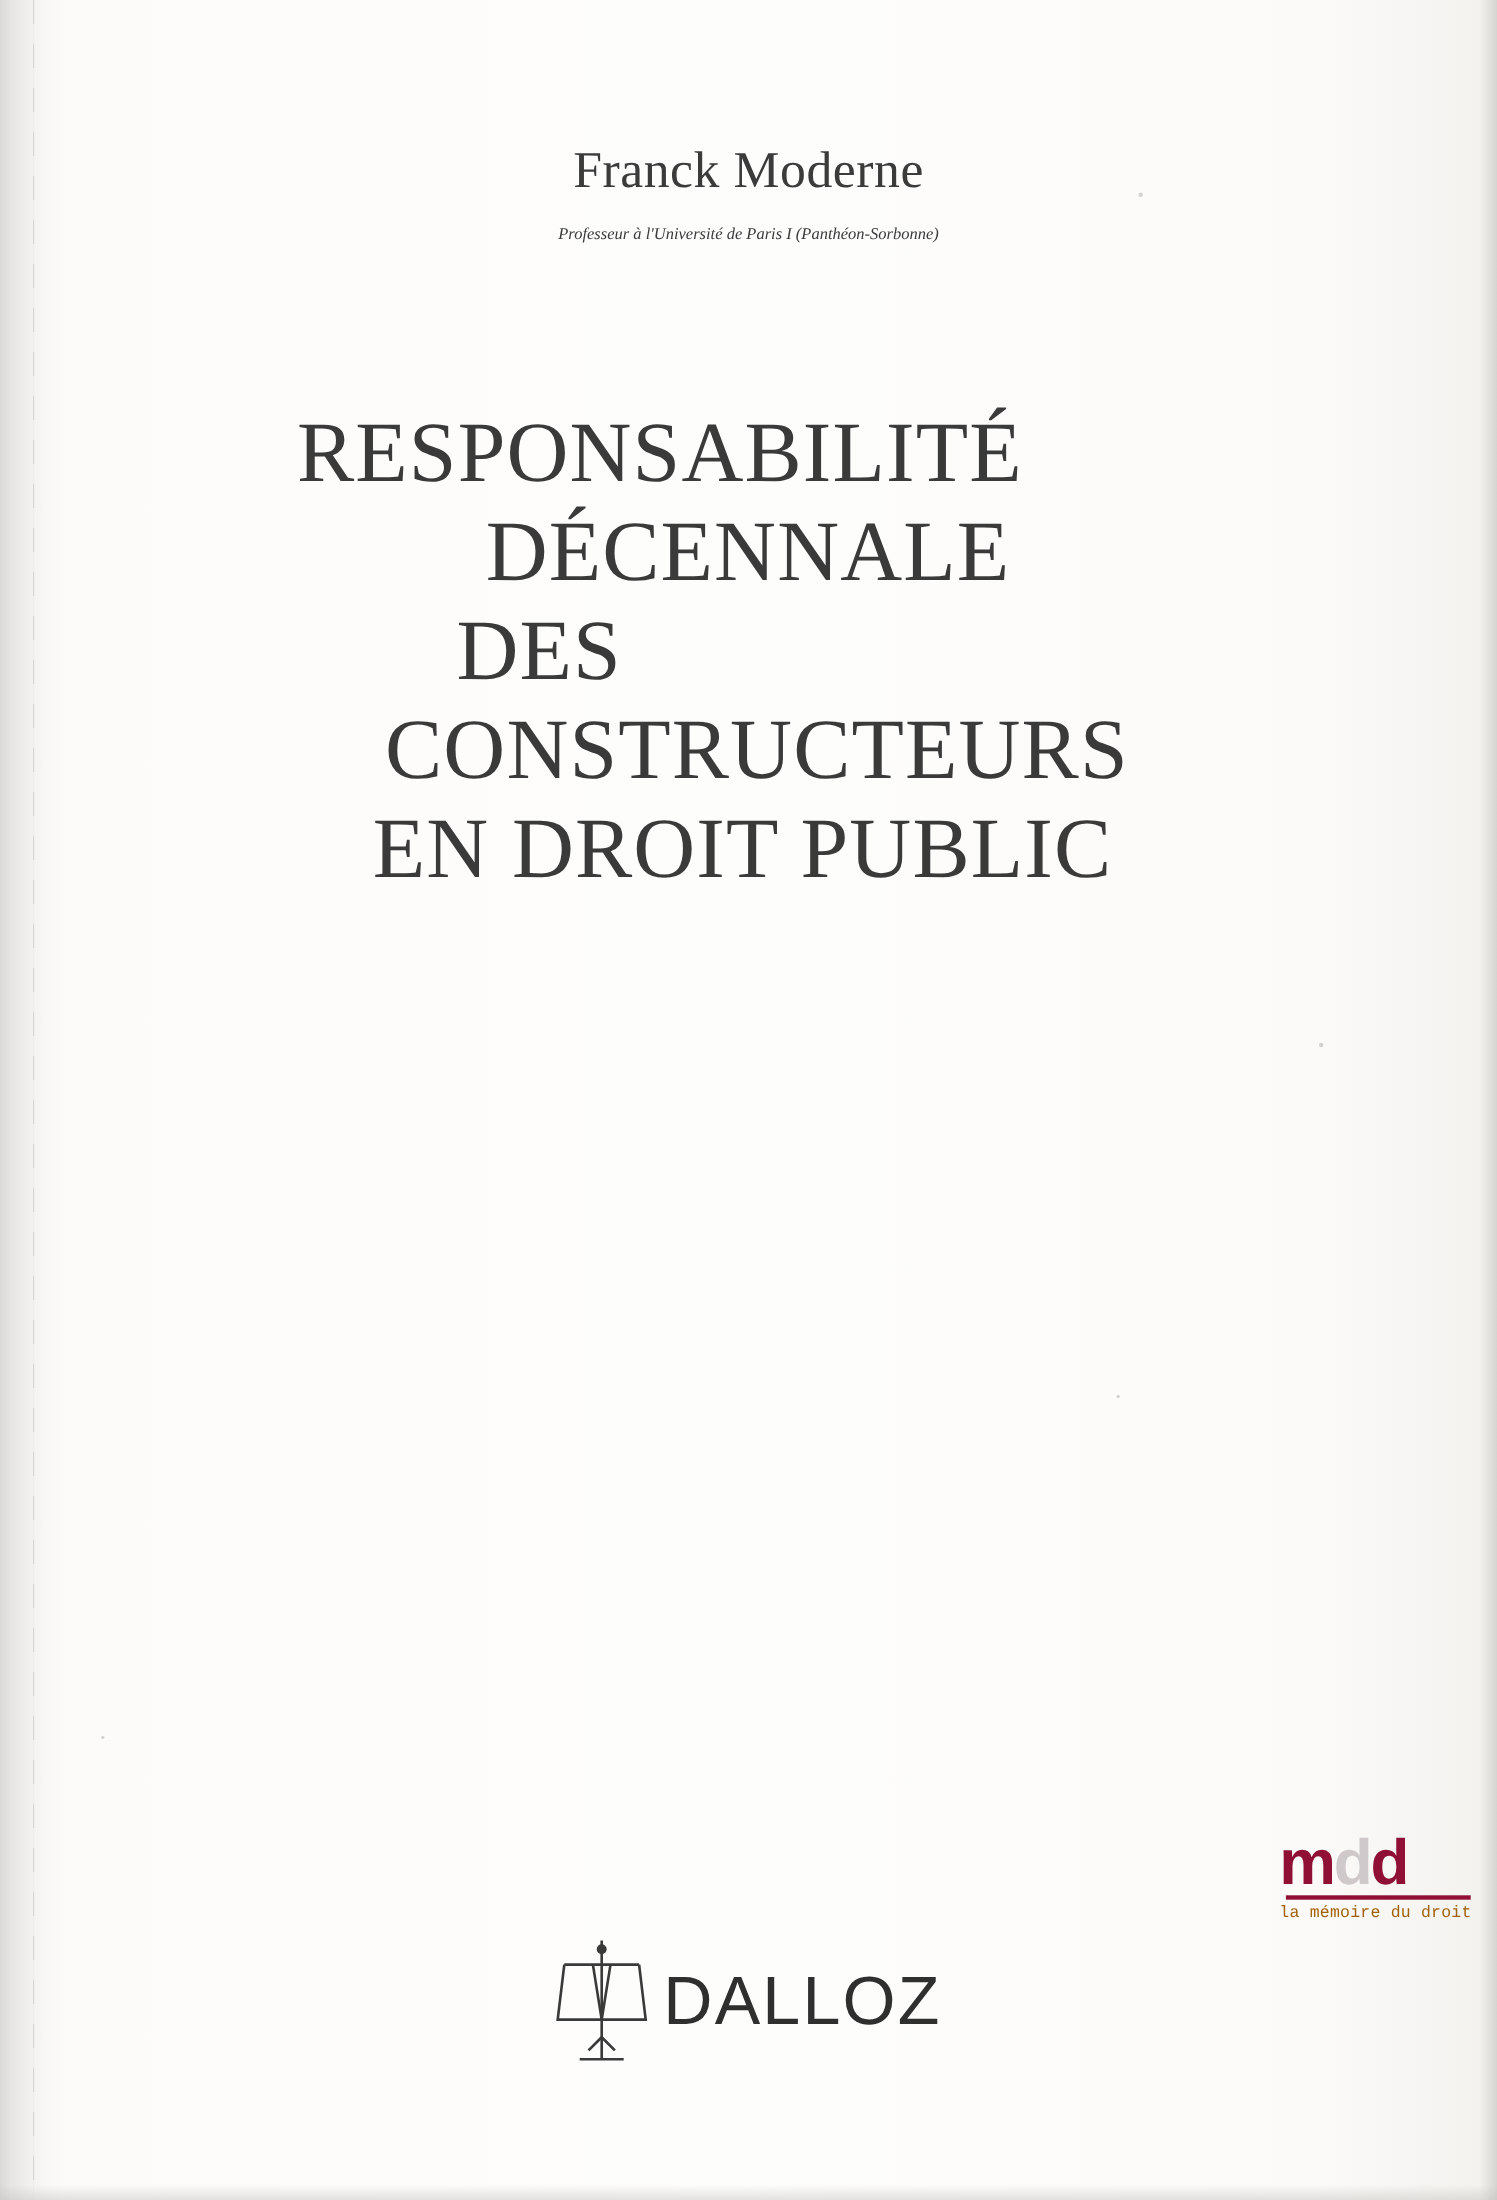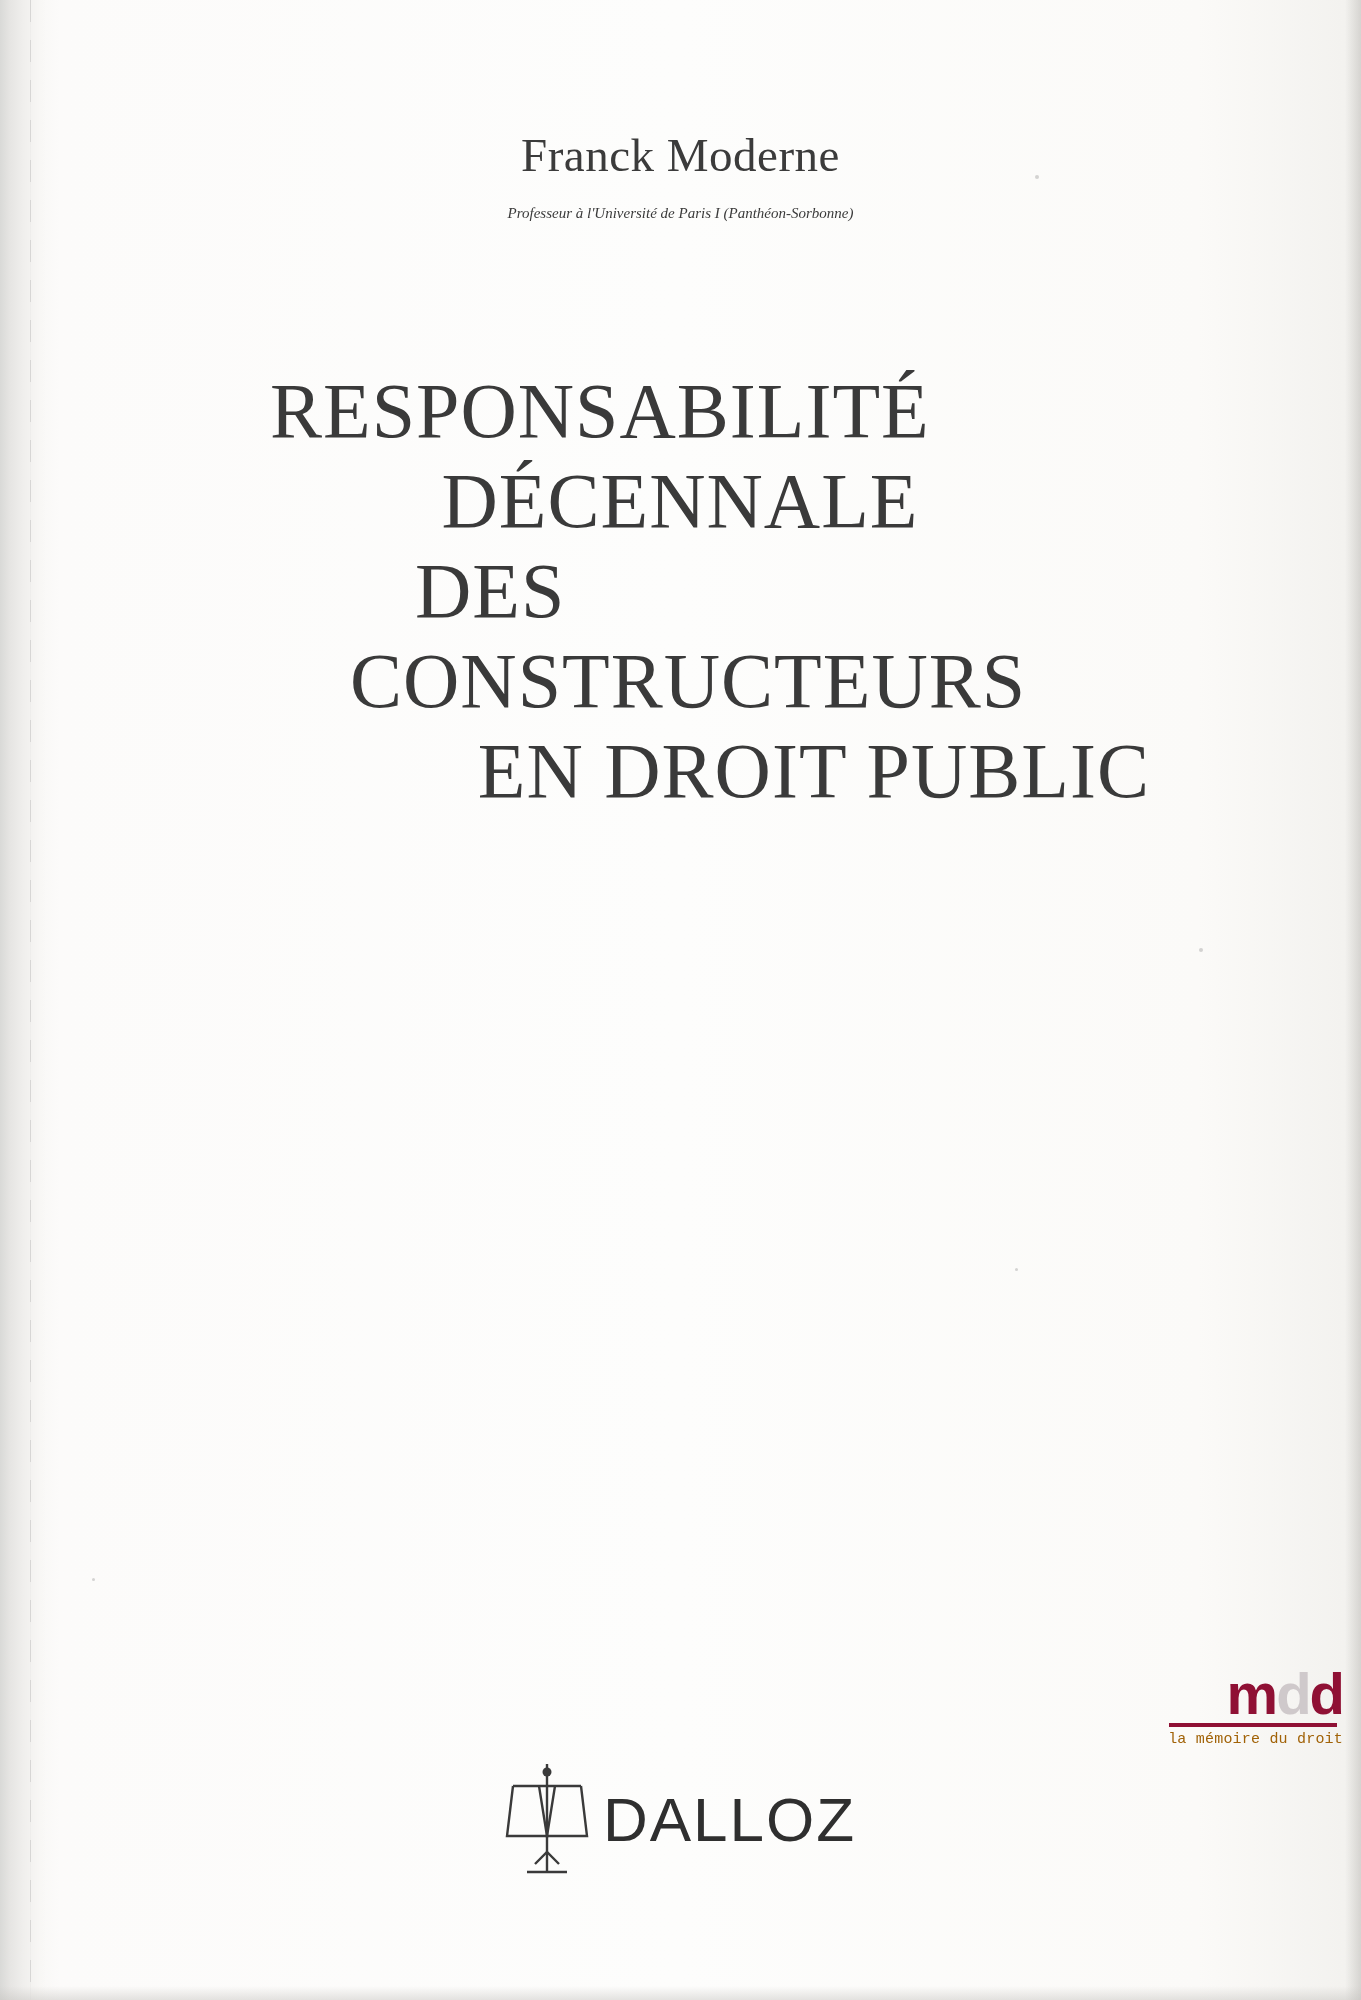--- a/index.html
+++ b/index.html
@@ -111,21 +111,21 @@
     font-size: 78px;
     letter-spacing: 1px;
     white-space: nowrap;
     margin-bottom: 8px;
   }
   .tl-1 { text-align: left;   padding-left: 175px; }
   .tl-2 { text-align: left;   padding-left: 120px; }
   .tl-3 { text-align: center;   padding-left: 60px;  }
   .tl-4 { text-align: left;   padding-left: 265px; }
   .tl-5 { text-align: left;   padding-left: 200px; }
-  .tl-6 { text-align: right;   padding-left: 50px;  }
+  .tl-6 { text-align: center;   padding-left: 50px;  }
 
   .year {
     position: absolute;
     top: 1085px;
     left: 0; right: 0;
     text-align: center;
     font-size: 40px;
     color: #3b3b3b;
     letter-spacing: 1px;
   }
@@ -152,21 +152,21 @@
     font-family: "Liberation Sans", sans-serif;
     font-weight: 400;
   }
 
   
   .mdd {
     position: absolute;
     right: 18px;
     bottom: 8px;
     width: 180px;
-    text-align: right;
+    text-align: left;
   }
   .mdd-mark {
     font-family: "Liberation Sans", sans-serif;
     font-weight: bold;
     font-size: 58px;
     line-height: 0.95;
     letter-spacing: -2px;
     color: #8f1034;
     position: relative;
     display: inline-block;

